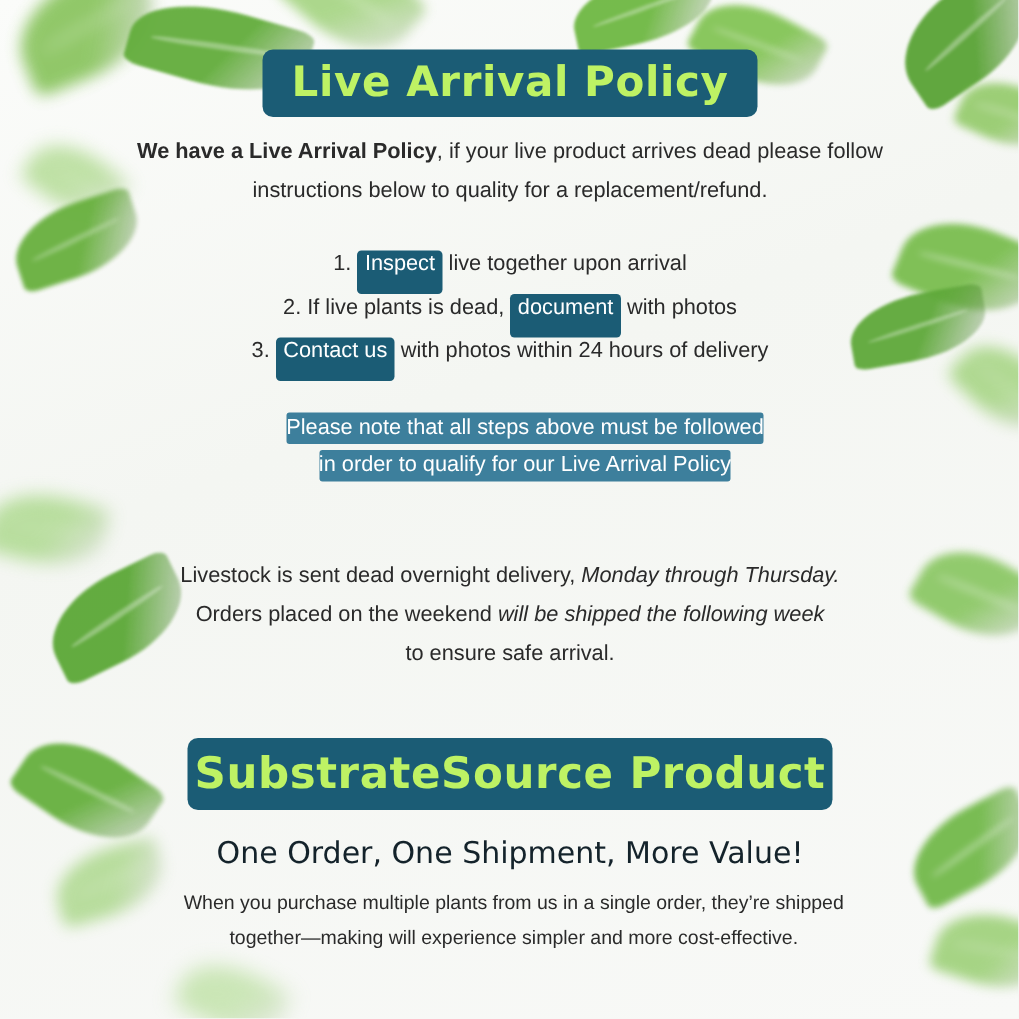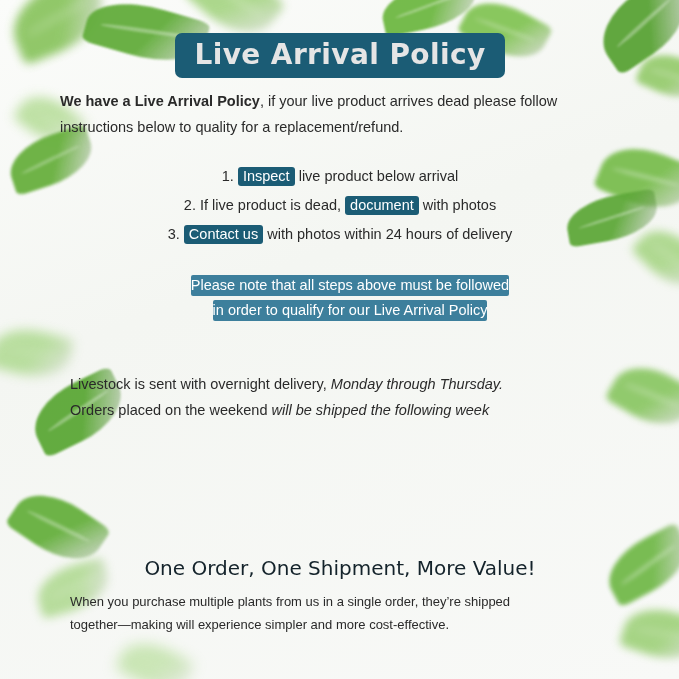--- a/index.html
+++ b/index.html
@@ -44,21 +44,21 @@
   .content {
     position: relative;
     z-index: 5;
     width: 679px;
     height: 679px;
   }
 
   .banner {
     display: inline-block;
     background: #1b5c75;
-    color: #e5e5e5;
+    color: #bef264;
     font-family: "DejaVu Sans", sans-serif;
     font-weight: bold;
     letter-spacing: .4px;
     border-radius: 7px;
     text-align: center;
   }
   .banner-1 {
     position: absolute;
     left: 175px;
     top: 33px;
@@ -72,20 +72,21 @@
     left: 125px;
     top: 492px;
     width: 430px;
     padding: 8px 0 10px;
     font-size: 29px;
     line-height: 1.05;
   }
 
   .para {
     position: absolute;
+    text-align: center;
     color: #2a2a2a;
     font-size: 14.5px;
     line-height: 1.78;
     font-family: "Liberation Sans", sans-serif;
   }
   .intro {
     left: 60px;
     top: 89px;
     width: 560px;
   }
@@ -98,21 +99,21 @@
     width: 440px;
     text-align: center;
     font-size: 14.5px;
     color: #2a2a2a;
     line-height: 2.0;
   }
   .step-line { white-space: nowrap; }
   .hl {
     background: #1b5c75;
     color: #ffffff;
-    padding: 1px 5px 2px;
+    padding: 1px 5px 12px;
     border-radius: 3px;
   }
 
   .note {
     position: absolute;
     left: 150px;
     top: 273px;
     width: 400px;
     text-align: center;
     font-size: 14.5px;
@@ -192,42 +193,46 @@
       <span>Live Arrival Policy</span>
     </div>
 
     <div class="para intro">
       <b>We have a Live Arrival Policy</b><span>, if your live product arrives dead please follow instructions below to quality for a replacement/refund.</span>
     </div>
 
     <div class="steps">
       <div class="step-line">
         <span>1.</span>
-        <span></span><span class="hl">Inspect</span><span> live product below arrival</span>
+        <span></span><span class="hl">Inspect</span><span> live together upon arrival</span>
       </div>
       <div class="step-line">
         <span>2.</span>
-        <span>If live product is dead, </span><span class="hl">document</span><span> with photos</span>
+        <span>If live plants is dead, </span><span class="hl">document</span><span> with photos</span>
       </div>
       <div class="step-line">
         <span>3.</span>
         <span></span><span class="hl">Contact us</span><span> with photos within 24 hours of delivery</span>
       </div>
     </div>
 
     <div class="note">
       <span>Please note that all steps above must be followed</span><br>
       <span>in order to qualify for our Live Arrival Policy</span>
     </div>
 
     <div class="para ship">
-      <span>Livestock is sent with overnight delivery, </span><i>Monday through Thursday.</i><br>
+      <span>Livestock is sent dead overnight delivery, </span><i>Monday through Thursday.</i><br>
       <span>Orders placed on the weekend </span><i>will be shipped the following week</i><br>
-    </div>
-
+      <span>to ensure safe arrival.</span>
+    </div>
+
+    <div class="banner banner-2">
+      <span>SubstrateSource Product</span>
+    </div>
 
     <div class="subhead">One Order, One Shipment, More Value!</div>
 
     <div class="para closing">
       <span>When you purchase multiple plants from us in a single order, they’re shipped</span><br>
       <span>together—making will experience simpler and more cost-effective.</span>
     </div>
 
   </div>
 </div>

